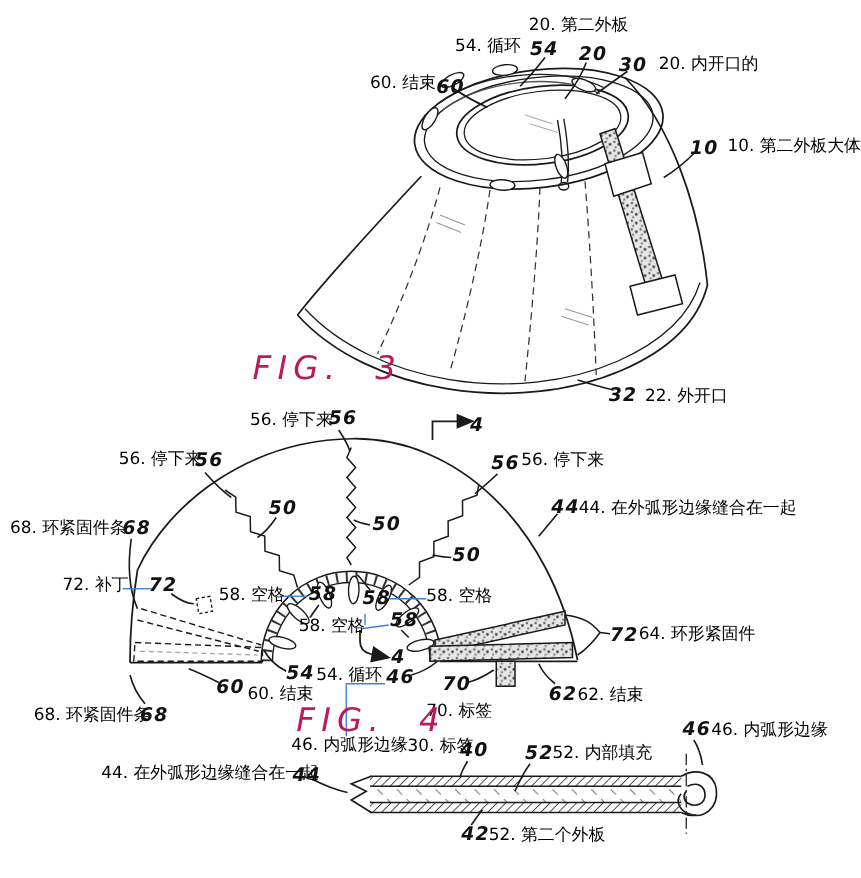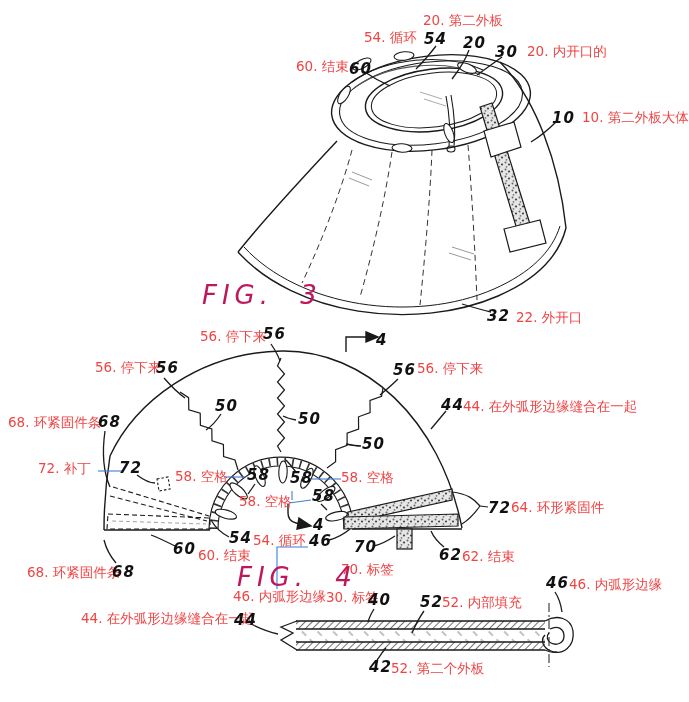--- a/index.html
+++ b/index.html
@@ -1,19 +1,19 @@
 <!DOCTYPE html>
 <html><head>
 <meta charset="utf-8">
 <style>
   html,body{margin:0;padding:0;background:#fff;}
   #page{position:relative;width:689px;height:702px;background:#ffffff;overflow:hidden;
         font-family:"DejaVu Sans",sans-serif;}
   #art{position:absolute;left:0;top:0;}
-  .lbl{position:absolute;color:#ef4444;font-size:13.5px;line-height:15px;white-space:nowrap;}
+  .lbl{position:absolute;color:#000000;font-size:13.5px;line-height:15px;white-space:nowrap;}
   .num{position:absolute;color:#111;font-size:15px;font-weight:bold;font-style:italic;
        line-height:15px;white-space:nowrap;letter-spacing:1px;}
   .cap{position:absolute;color:#be185d;font-size:26px;font-style:italic;letter-spacing:5px;
        word-spacing:14px;white-space:pre;}
 </style>
 </head>
 <body>
 
 <div id="page">
 
@@ -213,21 +213,21 @@
 <span class="num" style="left:393px;top:363px">56</span>
 <span class="lbl" style="left:417px;top:361px">56. 停下来</span>
 <span class="num" style="left:376px;top:333px">4</span>
 <span class="num" style="left:215px;top:399px">50</span>
 <span class="num" style="left:298px;top:412px">50</span>
 <span class="num" style="left:362px;top:437px">50</span>
 <span class="num" style="left:441px;top:398px">44</span>
 <span class="lbl" style="left:463px;top:399px">44. 在外弧形边缘缝合在一起</span>
 <span class="lbl" style="left:8px;top:415px">68. 环紧固件条</span>
 <span class="num" style="left:98px;top:415px">68</span>
-<span class="lbl" style="left:38px;top:461px">72. 补丁</span>
+<span class="lbl" style="left:50px;top:461px">72. 补丁</span>
 <span class="num" style="left:119px;top:461px">72</span>
 <span class="lbl" style="left:175px;top:469px">58. 空格</span>
 <span class="num" style="left:247px;top:468px">58</span>
 <span class="num" style="left:290px;top:471px">58</span>
 <span class="lbl" style="left:341px;top:470px">58. 空格</span>
 <span class="lbl" style="left:239px;top:494px">58. 空格</span>
 <span class="num" style="left:312px;top:489px">58</span>
 <span class="num" style="left:313px;top:518px">4</span>
 <span class="num" style="left:488px;top:501px">72</span>
 <span class="lbl" style="left:511px;top:500px">64. 环形紧固件</span>

